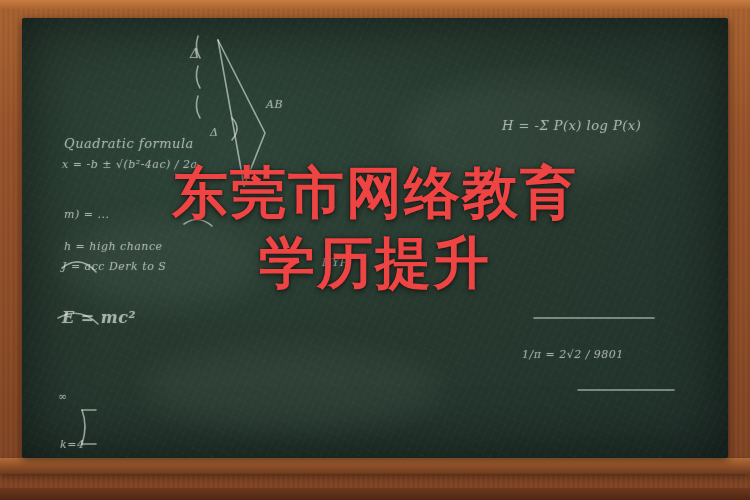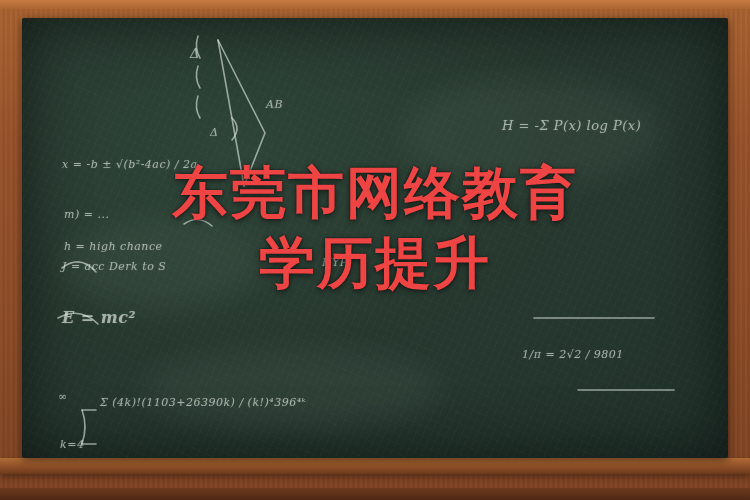--- a/index.html
+++ b/index.html
@@ -152,28 +152,28 @@
         <path d="M60 392 q6 16 0 34"></path>
         <path d="M60 392 l14 0"></path>
         <path d="M60 426 l14 0"></path>
       </g>
     </svg>
 
     <div class="chalk mid" style="left:168px; top:28px;">Δ</div>
     <div class="chalk small" style="left:228px; top:80px;padding-left:16px;">AB</div>
     <div class="chalk small" style="left:188px; top:108px;">Δ</div>
     <div class="chalk mid" style="left:480px; top:100px;">H = -Σ P(x) log P(x)</div>
+    <div class="chalk mid" style="left:42px;  top:118px;">Quadratic formula</div>
     <div class="chalk small" style="left:40px;  top:140px;">x = -b ± √(b²-4ac) / 2a</div>
     <div class="chalk small" style="left:42px;  top:190px;">m) = ...</div>
     <div class="chalk small" style="left:42px;  top:222px;">h = high chance</div>
     <div class="chalk small" style="left:300px; top:238px;">HYP</div>
     <div class="chalk small" style="left:40px;  top:242px;">J = acc Derk to S</div>
     <div class="chalk big" style="left:40px;  top:290px;font-weight:bold;">E = mc²</div>
     <div class="chalk small" style="left:500px; top:330px;">1/π = 2√2 / 9801</div>
-    <div class="chalk small" style="left:78px;  top:378px;">Σ (4k)!(1103+26390k) / (k!)⁴396⁴ᵏ</div>
     <div class="chalk small" style="left:36px;  top:372px;">∞</div>
     <div class="chalk small" style="left:38px;  top:420px;">k=4</div>
   </div>
 
   <div class="headline">
     <span>东莞市网络教育</span>
     <span class="l2">学历提升</span>
   </div>
 
 </div>

